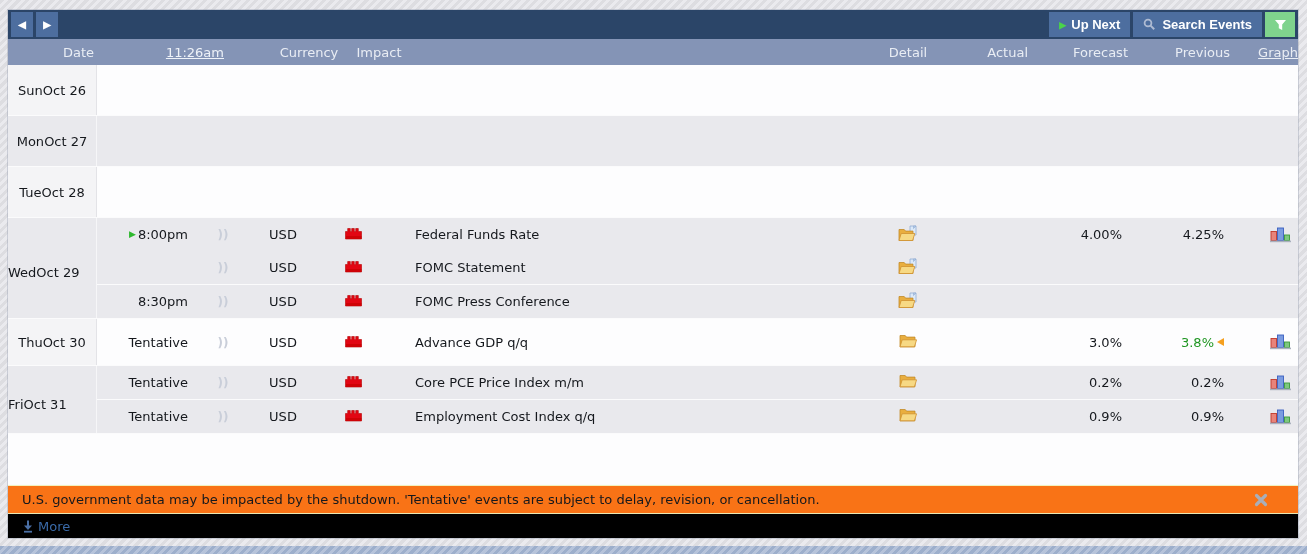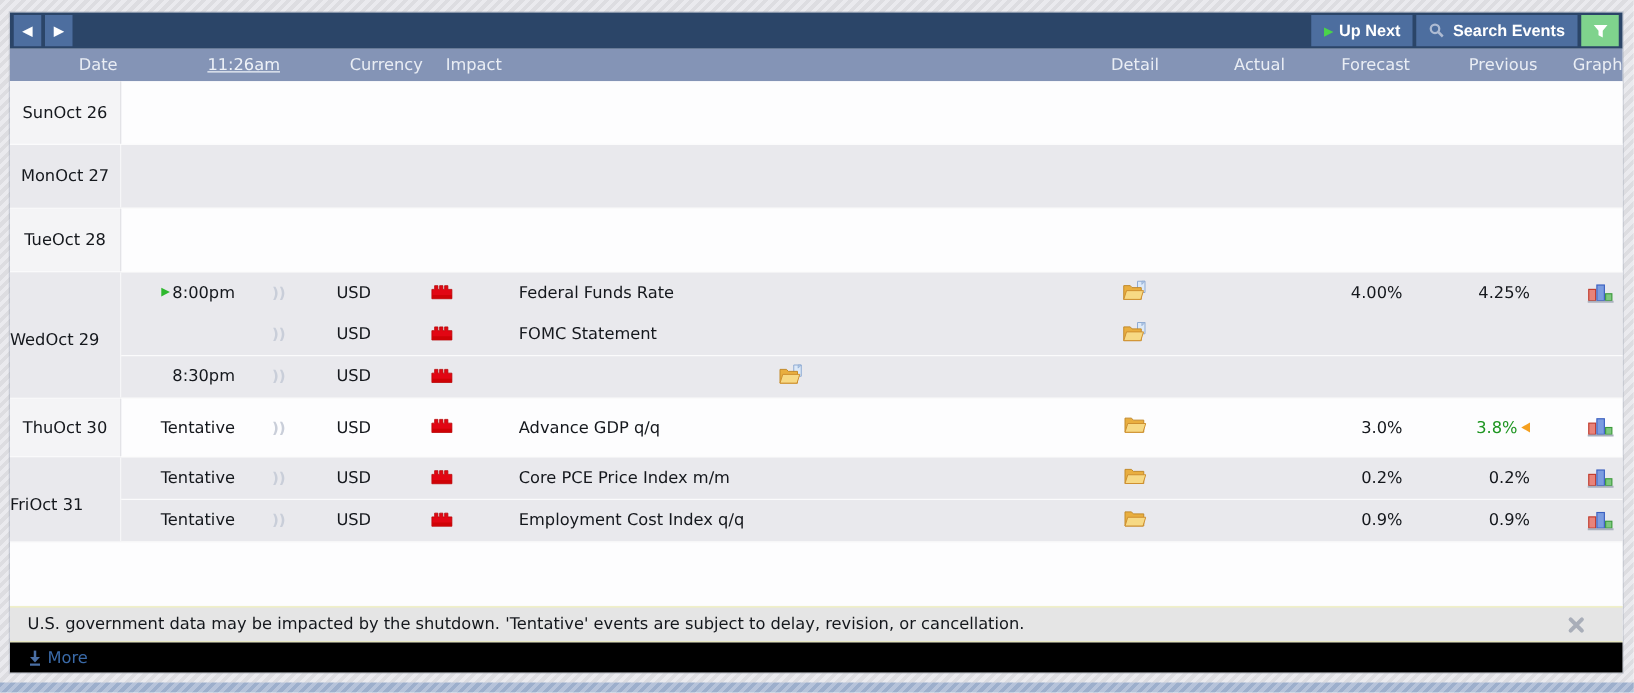--- a/index.html
+++ b/index.html
@@ -32,21 +32,21 @@
   
   .hdr-grid,.ev-grid{display:grid;align-items:center;}
   .hdr-grid{grid-template-columns:89px 101px 50px 70px 70px 1fr 60px 90px 100px 102px 68px;padding-left:26px;}
   .ev-grid {grid-template-columns:101px 50px 70px 70px 1fr 60px 90px 100px 102px 68px;}
   .hdr{height:26px;background:#8494b6;color:#e9edf4;font-size:13px;}
   .hdr .c{padding:0;}
   .c-center{text-align:center;}
   .c-right{text-align:right;}
   .pad10{padding-right:10px;}
   .pad6{padding-right:6px;}
-  .pad7{padding-right:7px;}
+  .pad7{padding-right:7px;text-decoration:underline;}
   .hdr a{color:#eef2f8;text-decoration:underline;cursor:pointer;}
   
   .day{display:flex;border-bottom:1px solid #fbfbfc;}
   .day.shade-light{background:#fdfdfe;}
   .day.shade-light .datecell{background:#f4f4f6;border-right:1px solid #e3e3e7;}
   .day.shade-dark{background:#e9e9ed;}
   .day.shade-dark .datecell{background:#e9e9ed;border-right:1px solid #f6f6f8;}
   .datecell{
     width:88px;flex:0 0 88px;display:flex;justify-content:center;
     align-items:center;font-size:13px;color:#15181d;line-height:17px;
@@ -61,21 +61,21 @@
   .alert{color:#c9ced9;font-weight:bold;font-size:12px;letter-spacing:0px;cursor:pointer;}
   .cell-name{padding-left:27px;cursor:pointer;}
   .cell-detail{display:flex;justify-content:center;cursor:pointer;}
   .cell-graph{display:flex;justify-content:flex-end;padding-right:7px;}
   .cell-prev{display:flex;align-items:center;justify-content:flex-end;padding-right:6px;gap:3px;}
   .cell-prev .val.better{color:#1f9622;}
   .rev-marker{width:0;height:0;border-right:7px solid #f5a020;border-top:4px solid transparent;border-bottom:4px solid transparent;}
   .icon-impact,.icon-graph{display:inline-flex;cursor:pointer;}
   
   .notice{
-    background:#e5e5e5;border-top:1px solid #f2f2be;border-bottom:1px solid #e8e8b4;
+    background:#f97316;border-top:1px solid #f2f2be;border-bottom:1px solid #e8e8b4;
     height:27px;display:flex;align-items:center;padding:0 12px 0 14px;
     font-size:13px;color:#15181d;
   }
   .notice .txt{flex:1;}
   .notice .close{cursor:pointer;display:flex;align-items:center;margin-right:18px;}
   .more-row{background:#000000;height:24px;display:flex;align-items:center;padding-left:14px;}
   .more-link{display:flex;align-items:center;gap:4px;color:#3a6aa8;font-size:13px;cursor:pointer;text-decoration:none;}
   .bottom-strip{
     position:absolute;left:0;bottom:0;width:1307px;height:8px;
     background:repeating-linear-gradient(135deg,#9dafcc 0 3px,#b6c3da 3px 6px);
@@ -254,20 +254,21 @@
     </div>
     <div class="c-center">USD</div>
     <div class="c-center">
       <span class="icon-impact">
         <svg width="19" height="14" viewBox="0 0 19 14">
           <path d="M1.5 13 V5.5 h2.2 V2.5 h2.6 V5.5 h1.4 V2.5 h2.6 V5.5 h1.4 V2.5 h2.6 V5.5 h3.2 V13 Z" fill="#e20613" stroke="#b50000" stroke-width="0.6"></path>
           <rect x="2" y="10" width="15.5" height="2.6" fill="#c40000" opacity="0.65"></rect>
         </svg>
       </span>
     </div>
+    <div class="cell-name">FOMC Press Conference</div>
     <div class="cell-detail">
       <span>
         <svg width="20" height="17" viewBox="0 0 20 17">
           <path d="M12 1 h6 v9 h-6 Z" fill="#dce9f8" stroke="#8fabd3" stroke-width="0.8"></path>
           <path d="M15.5 1 h2.5 l-2.5 2.5 Z" fill="#b7cde8" stroke="#8fabd3" stroke-width="0.6"></path>
           <path d="M1 4.5 h5.2 l1.4 1.6 H15 V15.5 H1 Z" fill="#e9ae3f" stroke="#c28a2a" stroke-width="0.8"></path>
           <path d="M1 15.5 L3.2 8.5 H16.8 L14.6 15.5 Z" fill="#f7d984" stroke="#cf9030" stroke-width="0.8"></path>
         </svg>
       </span>
 

